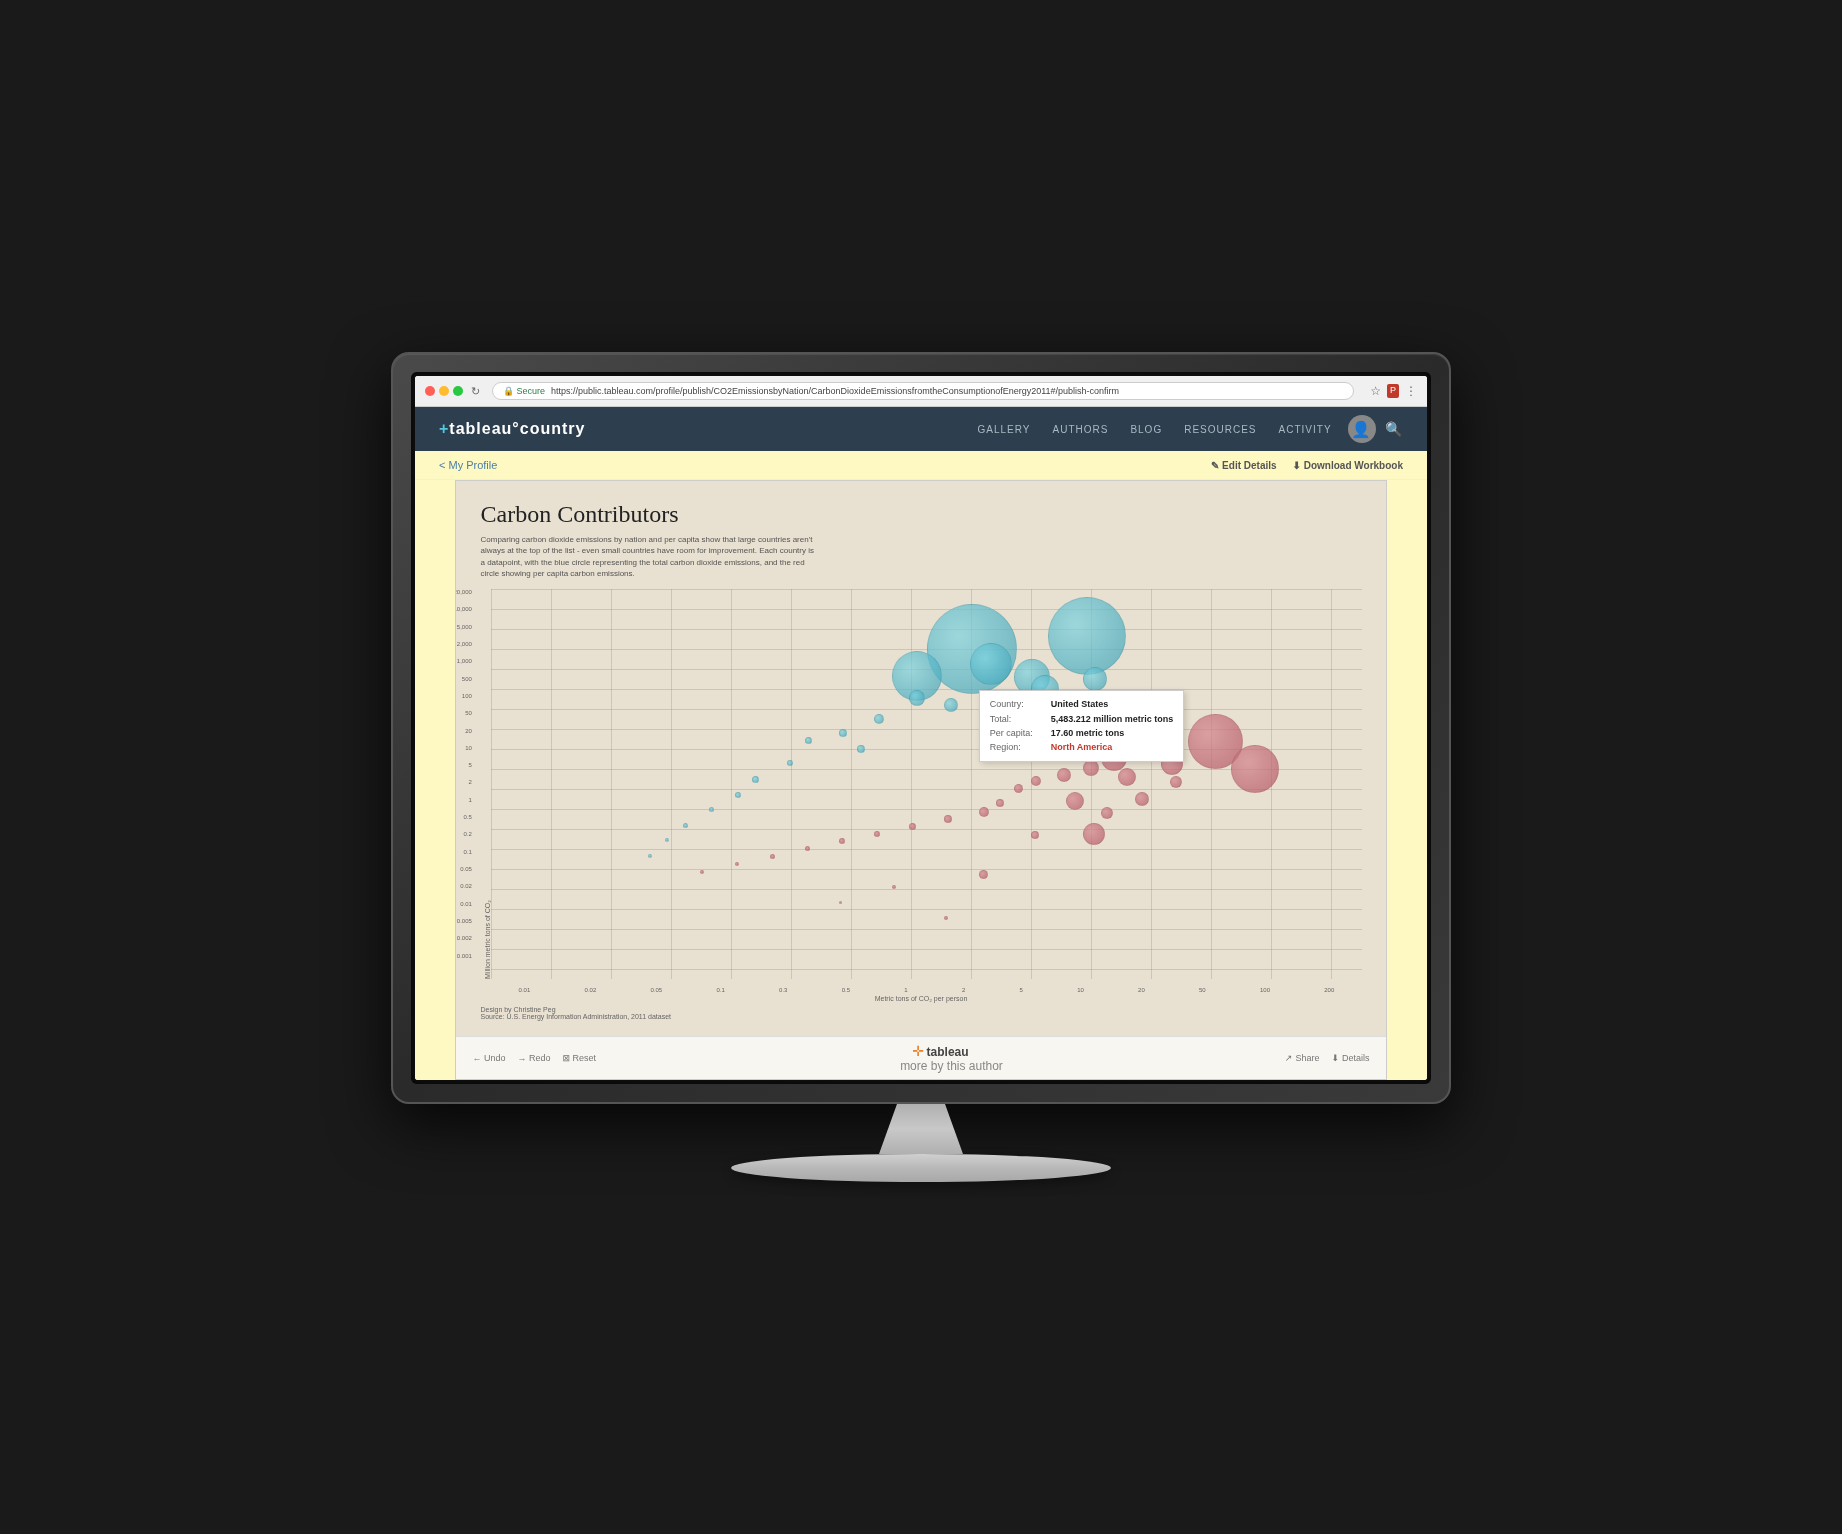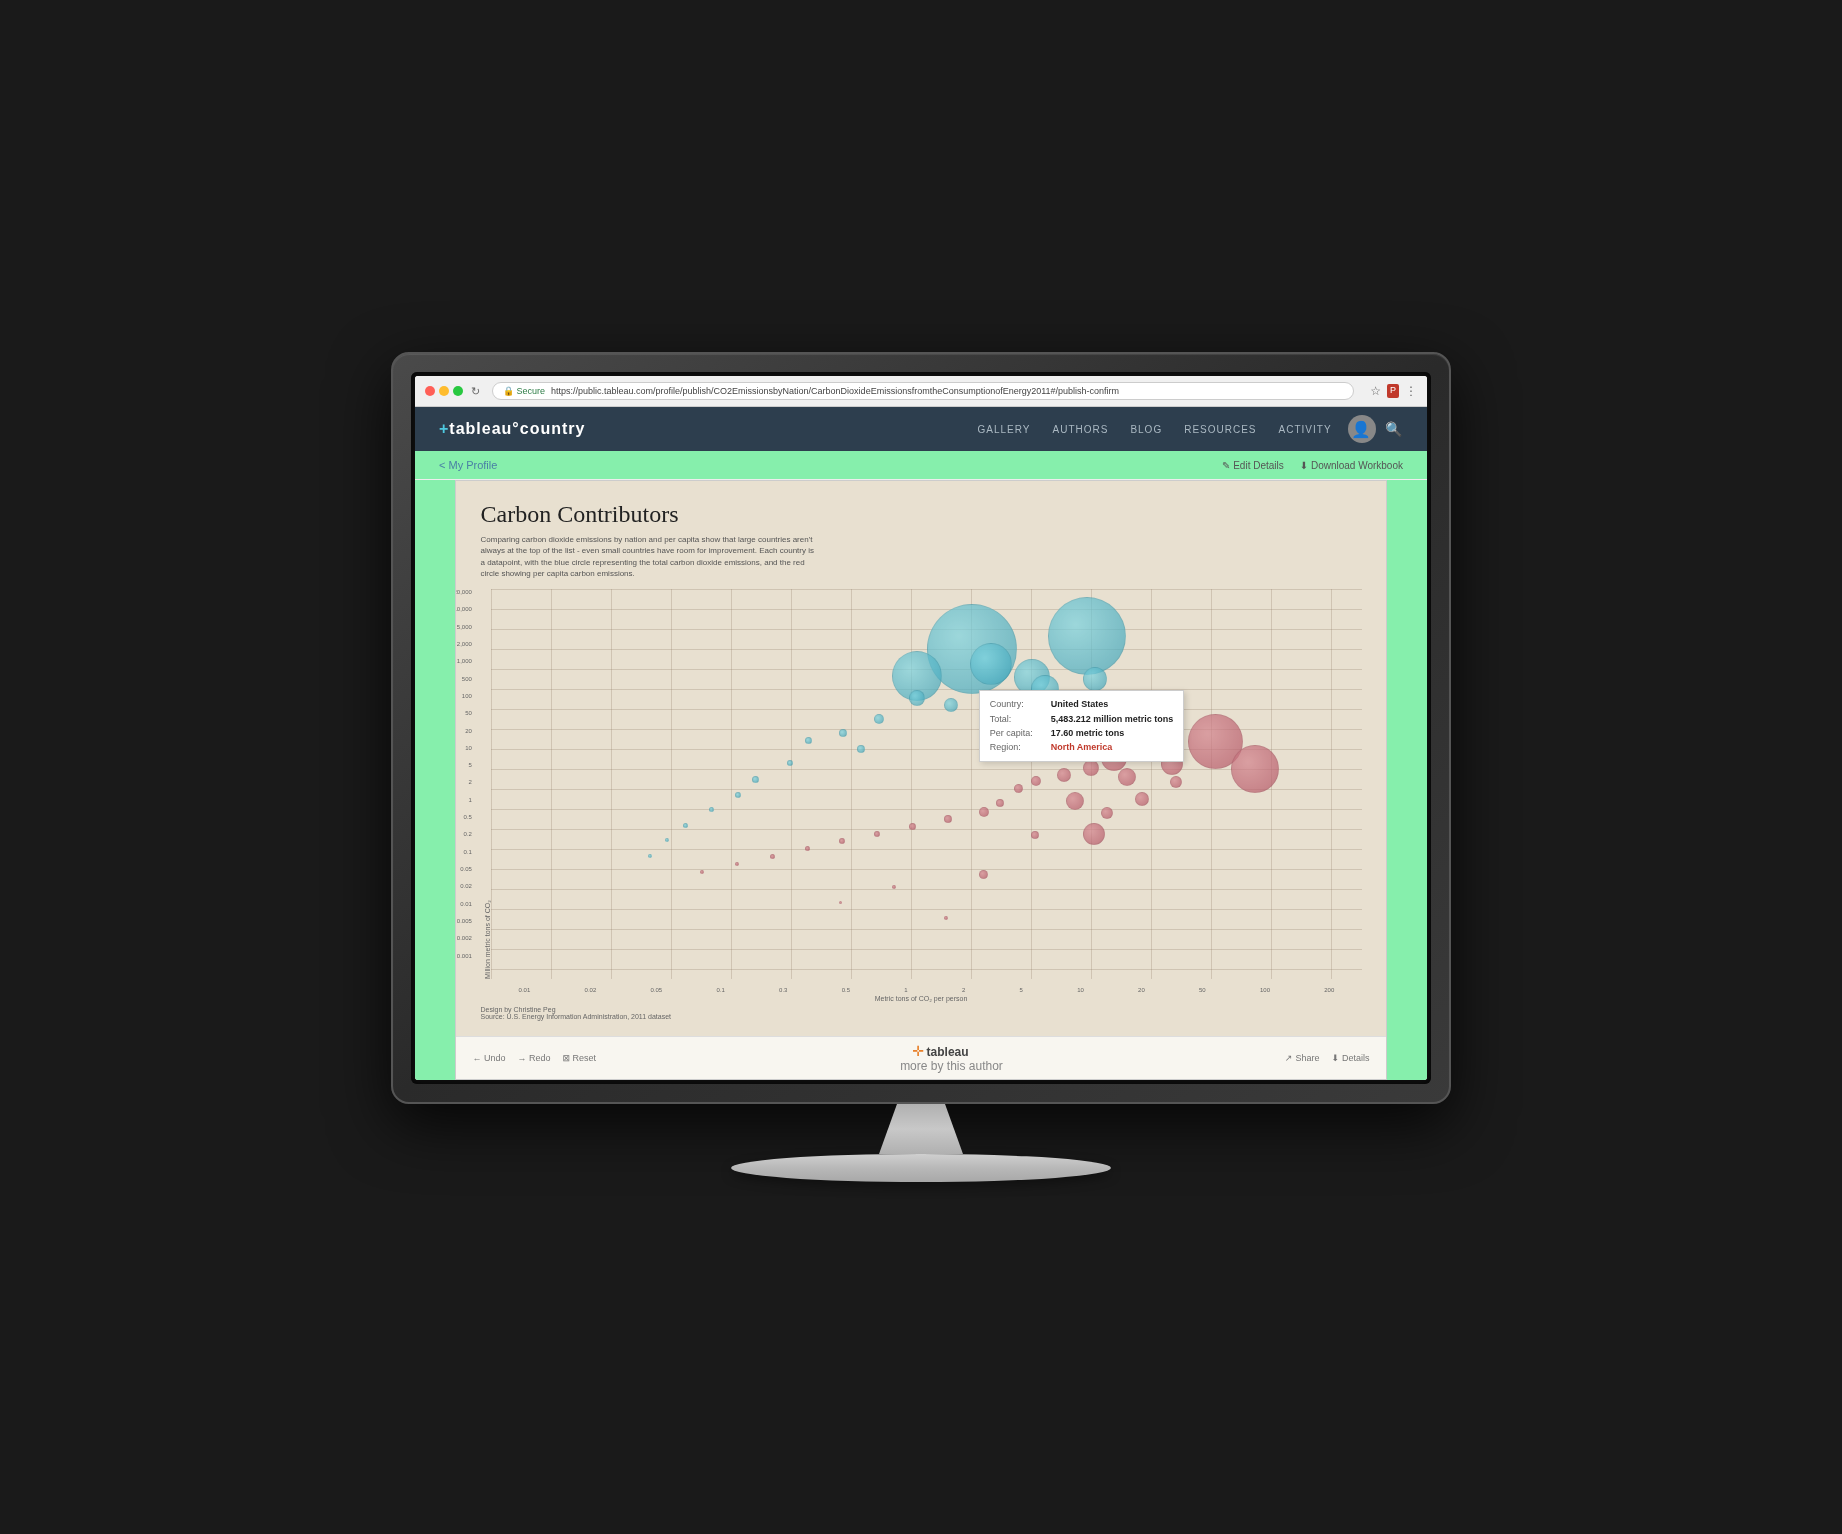--- a/index.html
+++ b/index.html
@@ -160,21 +160,21 @@
 
     .nav-search {
       color: #aab8c2;
       margin-left: 10px;
       font-size: 14px;
       cursor: pointer;
     }
 
     
     .content-area {
-      background: #86efac;
+      background: #fef9c3;
       min-height: 560px;
     }
 
     .profile-bar {
       padding: 8px 24px;
       display: flex;
       align-items: center;
       justify-content: space-between;
       border-bottom: 1px solid #eee;
     }
@@ -185,20 +185,21 @@
       cursor: pointer;
       display: flex;
       align-items: center;
       gap: 4px;
     }
 
     .profile-actions {
       display: flex;
       gap: 16px;
       align-items: center;
+      font-weight: bold;
     }
 
     .profile-action {
       color: #555;
       font-size: 10px;
       cursor: pointer;
       display: flex;
       align-items: center;
       gap: 4px;
     }

